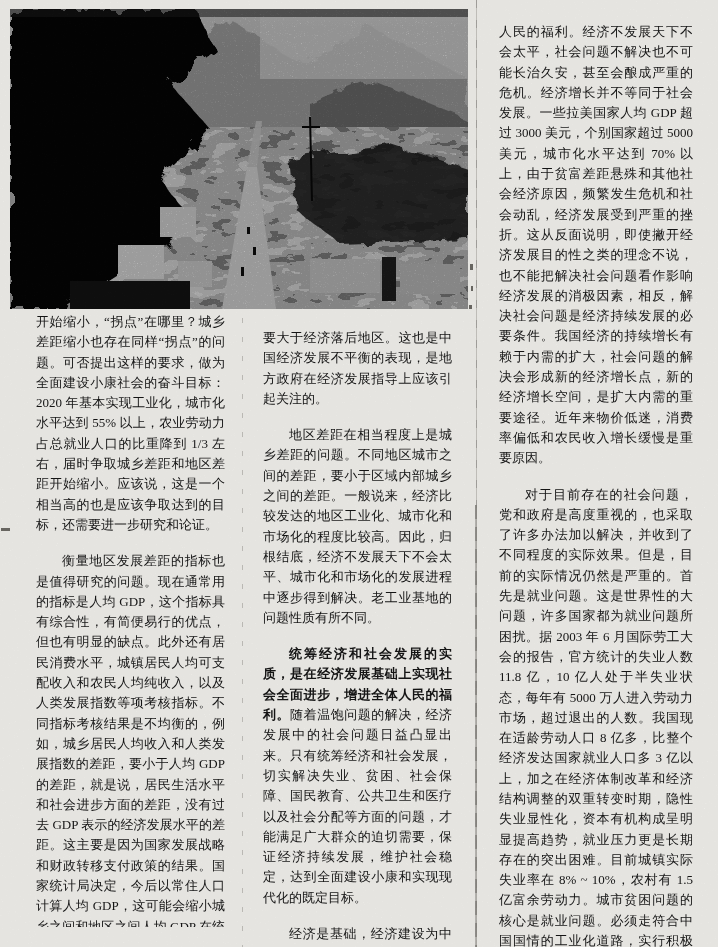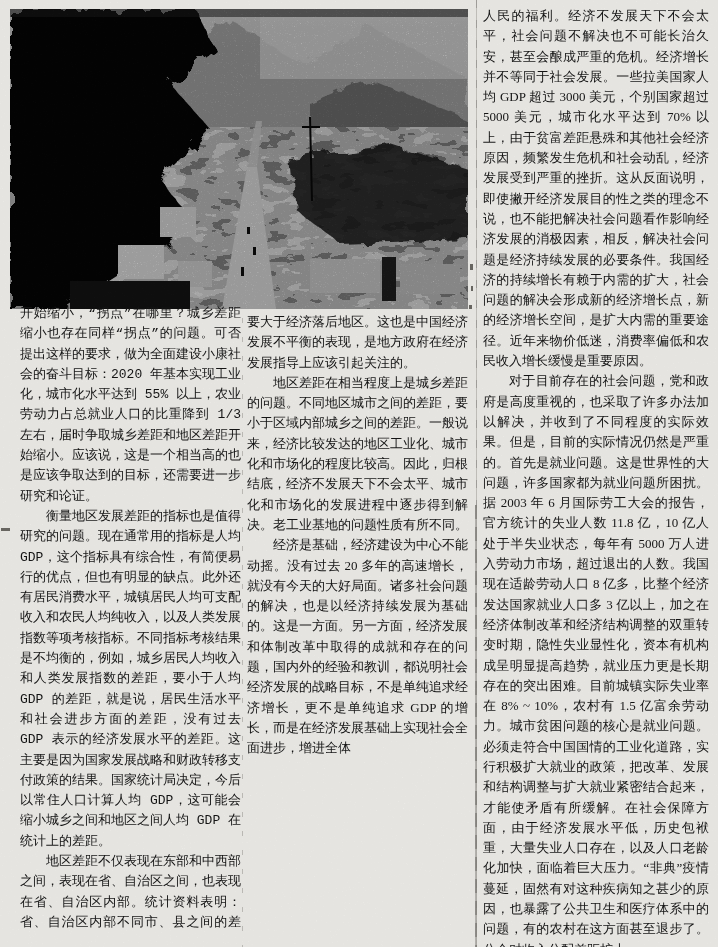--- a/index.html
+++ b/index.html
@@ -16,24 +16,24 @@
     overflow:hidden;
   }
   
   .col{
     position:absolute;
     font-size:13px;line-height:20.3px;
     text-align:justify;
     overflow:hidden;
     color:#161616;
   }
-  .col-left{left:20px;top:304px;width:221px;height:631px;font-family:Liberation Mono, monospace;}
+  .col-left{left:20px;top:296px;width:221px;height:631px;}
   .col-mid{left:247px;top:312px;width:221px;height:631px;}
   .col-right{left:483px;top:6px;width:226px;height:941px;}
-  .para{margin:0;text-indent:2em;}
+  .para{margin:16px;text-indent:2em;}
   .para.cont{text-indent:0;}
   .bold-run{font-weight:bold;}
   
   .rule{position:absolute;width:1px;pointer-events:none;}
   .rule-lm{
     left:242px;top:318px;height:629px;
     background:repeating-linear-gradient(180deg,#b9b7b2 0 5px,transparent 5px 19px);
     opacity:.8;
   }
   .rule-mr{
@@ -117,20 +117,21 @@
 
   <div class="col col-left">
     <p class="para cont">开始缩小，“拐点”在哪里？城乡差距缩小也存在同样“拐点”的问题。可否提出这样的要求，做为全面建设小康社会的奋斗目标：2020 年基本实现工业化，城市化水平达到 55% 以上，农业劳动力占总就业人口的比重降到 1/3 左右，届时争取城乡差距和地区差距开始缩小。应该说，这是一个相当高的也是应该争取达到的目标，还需要进一步研究和论证。</p>
     <p class="para">衡量地区发展差距的指标也是值得研究的问题。现在通常用的指标是人均 GDP，这个指标具有综合性，有简便易行的优点，但也有明显的缺点。此外还有居民消费水平，城镇居民人均可支配收入和农民人均纯收入，以及人类发展指数等项考核指标。不同指标考核结果是不均衡的，例如，城乡居民人均收入和人类发展指数的差距，要小于人均 GDP 的差距，就是说，居民生活水平和社会进步方面的差距，没有过去 GDP 表示的经济发展水平的差距。这主要是因为国家发展战略和财政转移支付政策的结果。国家统计局决定，今后以常住人口计算人均 GDP，这可能会缩小城乡之间和地区之间人均 GDP 在统计上的差距。</p>
     <p class="para">地区差距不仅表现在东部和中西部之间，表现在省、自治区之间，也表现在省、自治区内部。统计资料表明：省、自治区内部不同市、县之间的差距，甚至大于东部和中西部之间，以及省、自治区之间的差距，经济发达地区的省内差距、一般</p>
   </div>
 
   <div class="col col-mid">
     <p class="para cont">要大于经济落后地区。这也是中国经济发展不平衡的表现，是地方政府在经济发展指导上应该引起关注的。</p>
     <p class="para">地区差距在相当程度上是城乡差距的问题。不同地区城市之间的差距，要小于区域内部城乡之间的差距。一般说来，经济比较发达的地区工业化、城市化和市场化的程度比较高。因此，归根结底，经济不发展天下不会太平、城市化和市场化的发展进程中逐步得到解决。老工业基地的问题性质有所不同。</p>
+    <p class="para"><b class="bold-run">统筹经济和社会发展的实质，是在经济发展基础上实现社会全面进步，增进全体人民的福利。</b><span>随着温饱问题的解决，经济发展中的社会问题日益凸显出来。只有统筹经济和社会发展，切实解决失业、贫困、社会保障、国民教育、公共卫生和医疗以及社会分配等方面的问题，才能满足广大群众的迫切需要，保证经济持续发展，维护社会稳定，达到全面建设小康和实现现代化的既定目标。</span></p>
     <p class="para">经济是基础，经济建设为中心不能动摇。没有过去 20 多年的高速增长，就没有今天的大好局面。诸多社会问题的解决，也是以经济持续发展为基础的。这是一方面。另一方面，经济发展和体制改革中取得的成就和存在的问题，国内外的经验和教训，都说明社会经济发展的战略目标，不是单纯追求经济增长，更不是单纯追求 GDP 的增长，而是在经济发展基础上实现社会全面进步，增进全体</p>
   </div>
 
   <div class="col col-right">
     <p class="para cont">人民的福利。经济不发展天下不会太平，社会问题不解决也不可能长治久安，甚至会酿成严重的危机。经济增长并不等同于社会发展。一些拉美国家人均 GDP 超过 3000 美元，个别国家超过 5000 美元，城市化水平达到 70% 以上，由于贫富差距悬殊和其他社会经济原因，频繁发生危机和社会动乱，经济发展受到严重的挫折。这从反面说明，即使撇开经济发展目的性之类的理念不说，也不能把解决社会问题看作影响经济发展的消极因素，相反，解决社会问题是经济持续发展的必要条件。我国经济的持续增长有赖于内需的扩大，社会问题的解决会形成新的经济增长点，新的经济增长空间，是扩大内需的重要途径。近年来物价低迷，消费率偏低和农民收入增长缓慢是重要原因。</p>
     <p class="para">对于目前存在的社会问题，党和政府是高度重视的，也采取了许多办法加以解决，并收到了不同程度的实际效果。但是，目前的实际情况仍然是严重的。首先是就业问题。这是世界性的大问题，许多国家都为就业问题所困扰。据 2003 年 6 月国际劳工大会的报告，官方统计的失业人数 11.8 亿，10 亿人处于半失业状态，每年有 5000 万人进入劳动力市场，超过退出的人数。我国现在适龄劳动人口 8 亿多，比整个经济发达国家就业人口多 3 亿以上，加之在经济体制改革和经济结构调整的双重转变时期，隐性失业显性化，资本有机构成呈明显提高趋势，就业压力更是长期存在的突出困难。目前城镇实际失业率在 8% ~ 10%，农村有 1.5 亿富余劳动力。城市贫困问题的核心是就业问题。必须走符合中国国情的工业化道路，实行积极扩大就业的政策，把改革、发展和结构调整与扩大就业紧密结合起来，才能使矛盾有所缓解。在社会保障方面，由于经济发展水平低，历史包袱重，大量失业人口存在，以及人口老龄化加快，面临着巨大压力。“非典”疫情蔓延，固然有对这种疾病知之甚少的原因，也暴露了公共卫生和医疗体系中的问题，有的农村在这方面甚至退步了。公众对收入分配差距扩大</p>
   </div>
 
   <div class="speck speck-a"></div>
   <div class="speck speck-b"></div>

